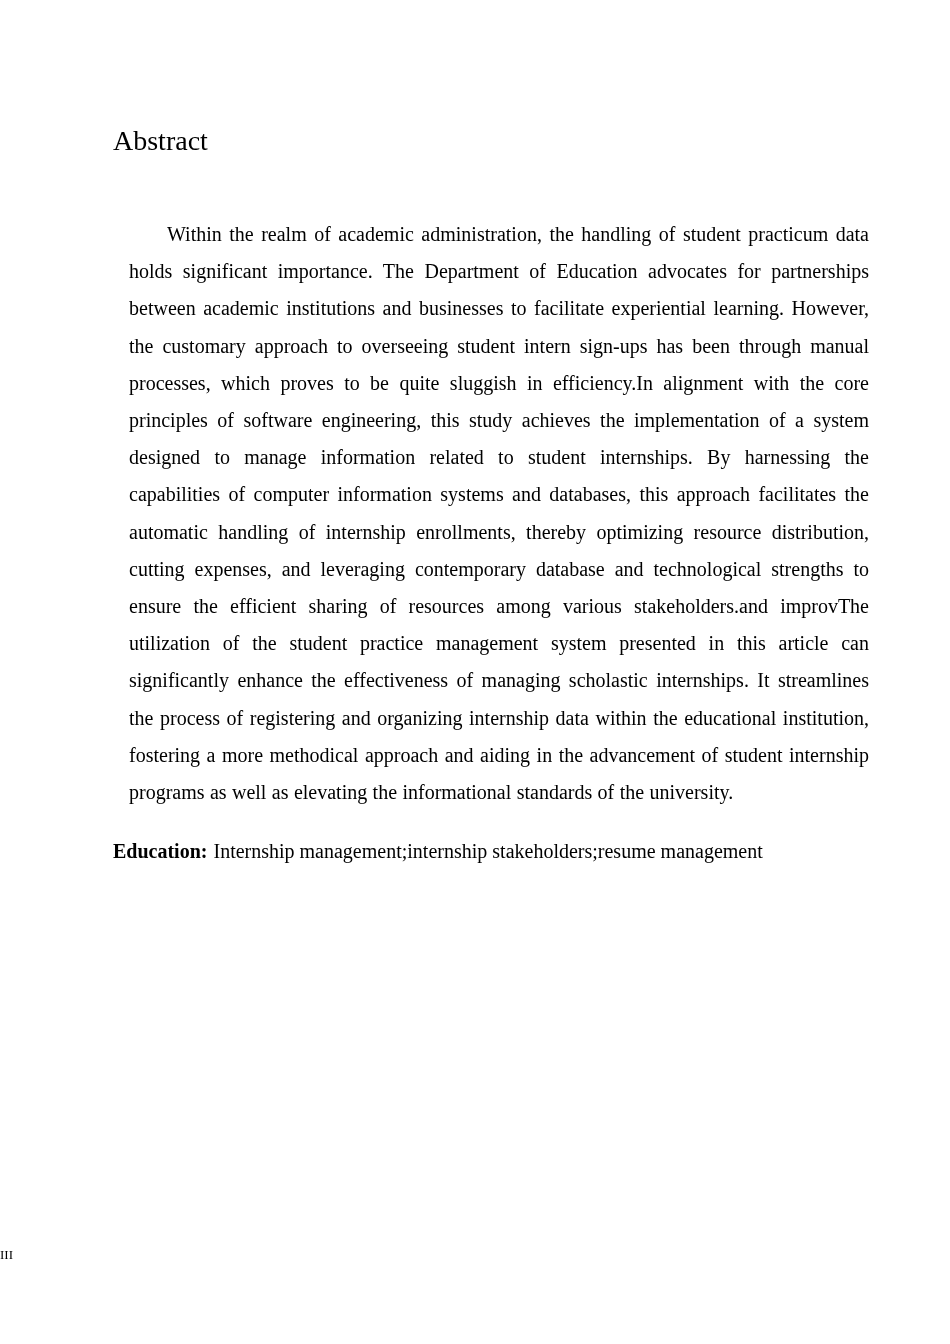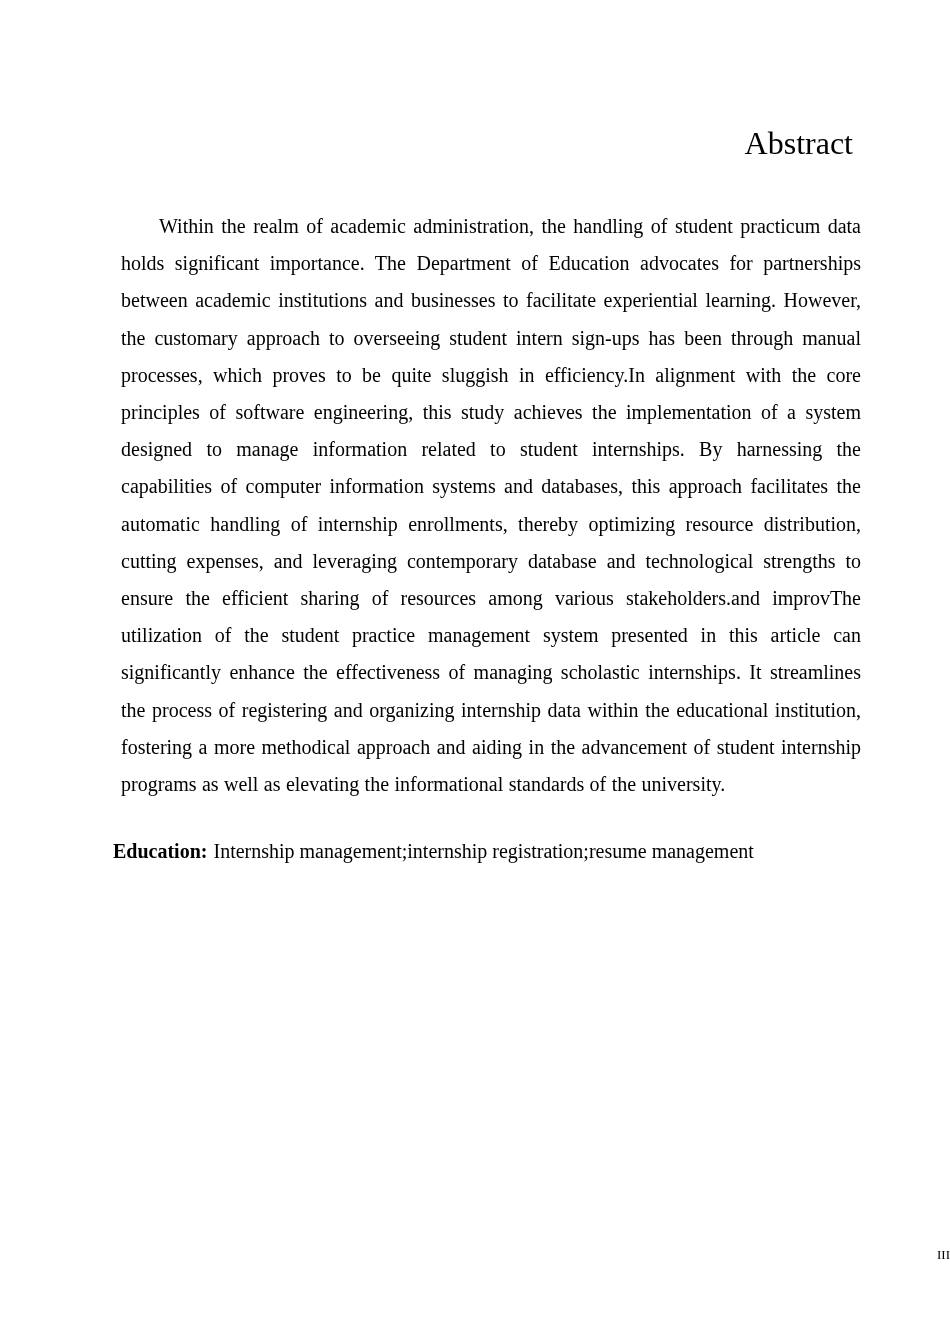--- a/index.html
+++ b/index.html
@@ -15,31 +15,31 @@
     color: #000000;
     font-family: "Liberation Serif", "DejaVu Serif", serif;
     overflow: hidden;
   }
   .doc-title {
     position: absolute;
     top: 124px;
     left: 113px;
     width: 740px;
     margin: 0;
-    text-align: right;
-    font-size: 32px;
+    text-align: left;
+    font-size: 28px;
     font-weight: 400;
     line-height: 1.2;
   }
   .doc-body {
     position: absolute;
     top: 200px;
     left: 113px;
     width: 740px;
-    margin: 8px;
+    margin: 16px;
     font-size: 20px;
     line-height: 37.2px;
     text-align: justify;
     text-indent: 38px;
     word-spacing: 0.02em;
   }
   .doc-keywords {
     position: absolute;
     top: 836px;
     left: 113px;
@@ -52,31 +52,31 @@
   .keywords-label {
     font-weight: 700;
     margin-right: 0.3em;
   }
   .page-number {
     position: absolute;
     top: 1247px;
     left: 0;
     width: 950px;
     margin: 0;
-    text-align: right;
+    text-align: left;
     font-size: 13px;
     line-height: 1.2;
   }
 </style>
 </head>
 <body>
 
 <div class="page">
   <h1 class="doc-title">Abstract</h1>
 
   <p class="doc-body">Within the realm of academic administration, the handling of student practicum data holds significant importance. The Department of Education advocates for partnerships between academic institutions and businesses to facilitate experiential learning. However, the customary approach to overseeing student intern sign-ups has been through manual processes, which proves to be quite sluggish in efficiency.In alignment with the core principles of software engineering, this study achieves the implementation of a system designed to manage information related to student internships. By harnessing the capabilities of computer information systems and databases, this approach facilitates the automatic handling of internship enrollments, thereby optimizing resource distribution, cutting expenses, and leveraging contemporary database and technological strengths to ensure the efficient sharing of resources among various stakeholders.and improvThe utilization of the student practice management system presented in this article can significantly enhance the effectiveness of managing scholastic internships. It streamlines the process of registering and organizing internship data within the educational institution, fostering a more methodical approach and aiding in the advancement of student internship programs as well as elevating the informational standards of the university.</p>
 
   <p class="doc-keywords">
-    <span class="keywords-label">Education:</span><span>Internship management;internship registration;resume management</span>
+    <span class="keywords-label">Education:</span><span>Internship management;internship stakeholders;resume management</span>
   </p>
 
   <div class="page-number">III</div>
 </div>
 
 </body></html>

